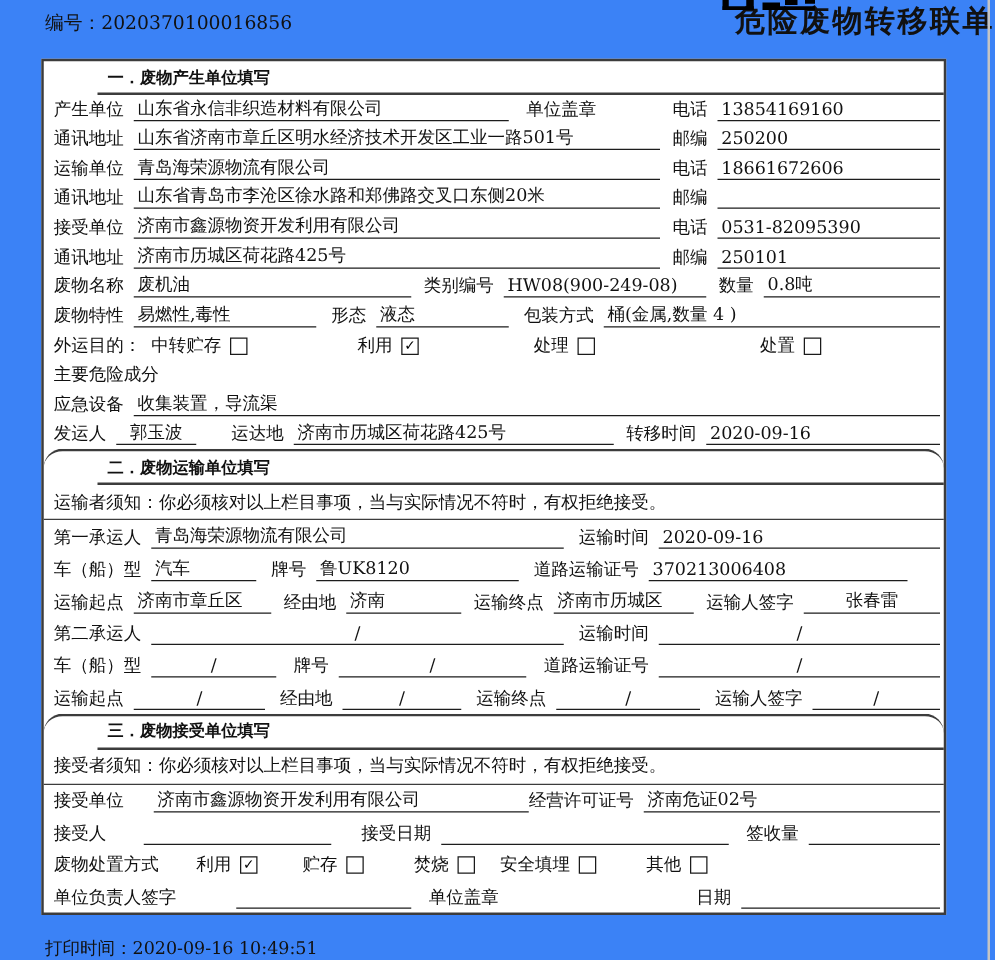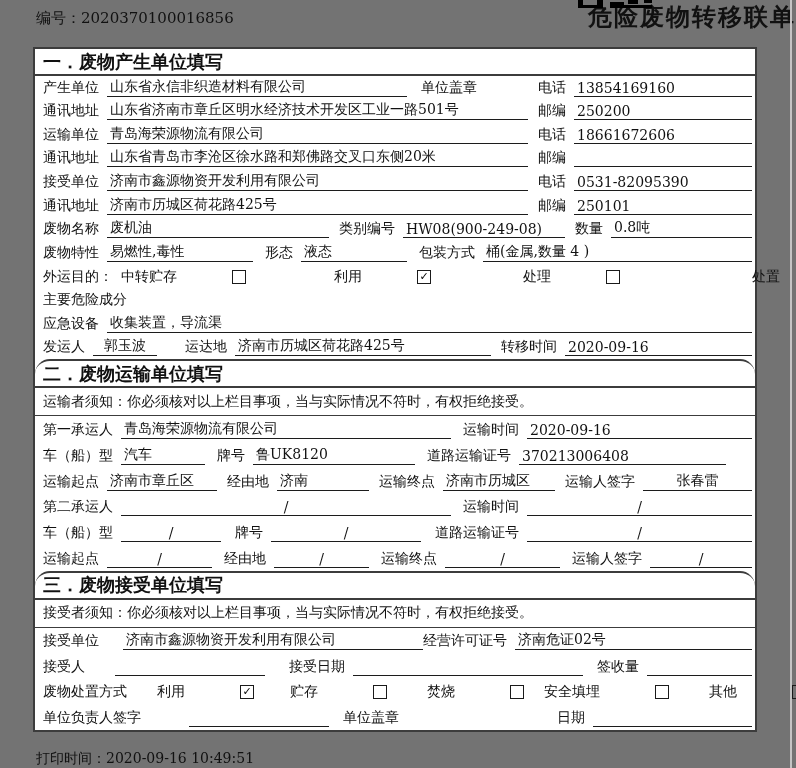--- a/index.html
+++ b/index.html
@@ -1,41 +1,41 @@
 <!DOCTYPE html>
 <html><head>
 <meta charset="utf-8">
 <style>
   html,body{margin:0;padding:0;background:#fff;}
-  #page{position:relative;width:796px;height:768px;background:#737373;overflow:hidden;
+  #page{position:relative;width:796px;height:768px;background:#3b82f6;overflow:hidden;
         font-family:"DejaVu Serif","Liberation Serif",serif;color:#111;font-size:14px;}
   .serial{position:absolute;left:36px;top:9px;font-size:15px;white-space:nowrap;}
   .title{position:absolute;left:90px;right:0;top:1px;text-align:right;font-size:24px;
          font-weight:900;letter-spacing:2px;}
   .qr{position:absolute;left:578px;top:0;width:74px;height:8px;}
   .qr span{position:absolute;background:#000;}
   .edge-line{position:absolute;left:790px;top:0;bottom:0;width:2px;background:#c4c4c4;}
   .form-box{position:absolute;left:33px;top:47px;width:724px;border:2px solid #3c3c3c;
             box-sizing:border-box;background:#fff;}
   .sec-head{display:flex;align-items:center;height:25px;padding:0 8px;font-weight:bold;
-            font-size:18px;border-bottom:2px solid #3c3c3c;}
+            font-size:13px;border-bottom:2px solid #3c3c3c;margin-left:43px;}
   .sec-bt{border-top:2px solid #3c3c3c;border-radius:15px;}
   .notice{display:flex;align-items:center;height:27px;padding:0 8px;
           border-bottom:1.5px solid #3c3c3c;}
   .row{display:flex;align-items:flex-end;padding:0 3px 3px 8px;box-sizing:border-box;}
   .r1{height:23.6px;} .r2{height:25.8px;} .r3{height:25.5px;}
   .opts{align-items:center;padding-bottom:0;}
   .lbl{white-space:nowrap;margin-right:8px;flex:0 0 auto;}
   .val{border-bottom:1.2px solid #1c1c1c;white-space:nowrap;padding:0 3px;overflow:hidden;
        flex:0 0 auto;box-sizing:border-box;}
   .fill{flex:1 1 auto;}
   .ctr{text-align:center;}
   .rcol{margin-left:auto;width:214px;display:flex;align-items:flex-end;flex:0 0 auto;}
   .rcol .val{flex:1 1 auto;}
-  .opt{display:flex;align-items:center;flex:0 0 auto;gap:48px;}
+  .opt{display:flex;align-items:center;flex:0 0 auto;}
   .cb{width:12px;height:12px;border:1.5px solid #1a1a1a;margin-left:7px;font-size:11px;
       line-height:12px;text-align:center;box-sizing:content-box;color:#000;}
   .cb[data-checked="true"]::before{content:"✓";}
   .print-line{position:absolute;left:36px;top:750px;font-size:14px;white-space:nowrap;}
 </style>
 </head>
 <body>
 
 <div id="page">
 

